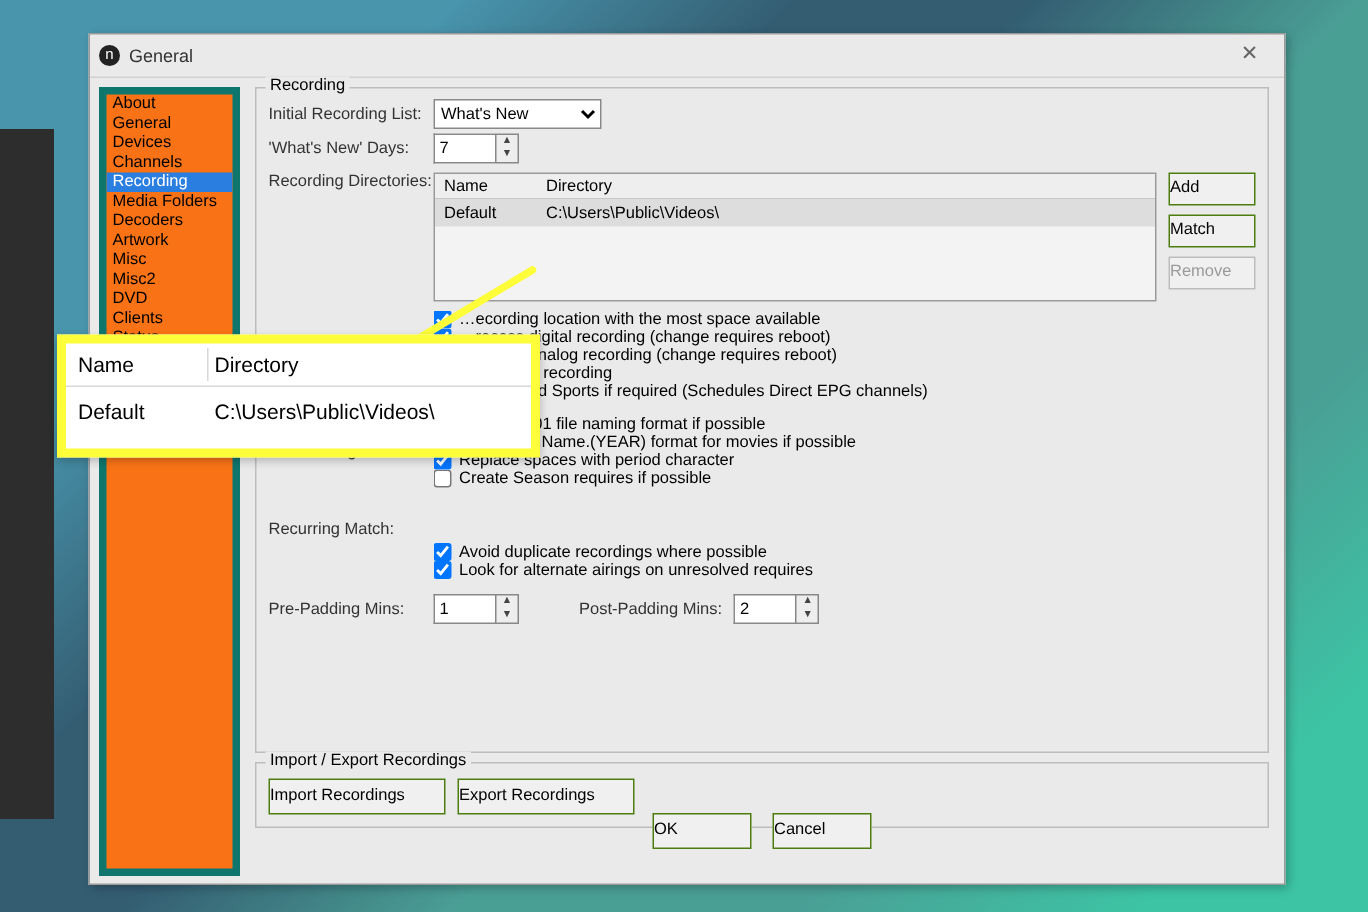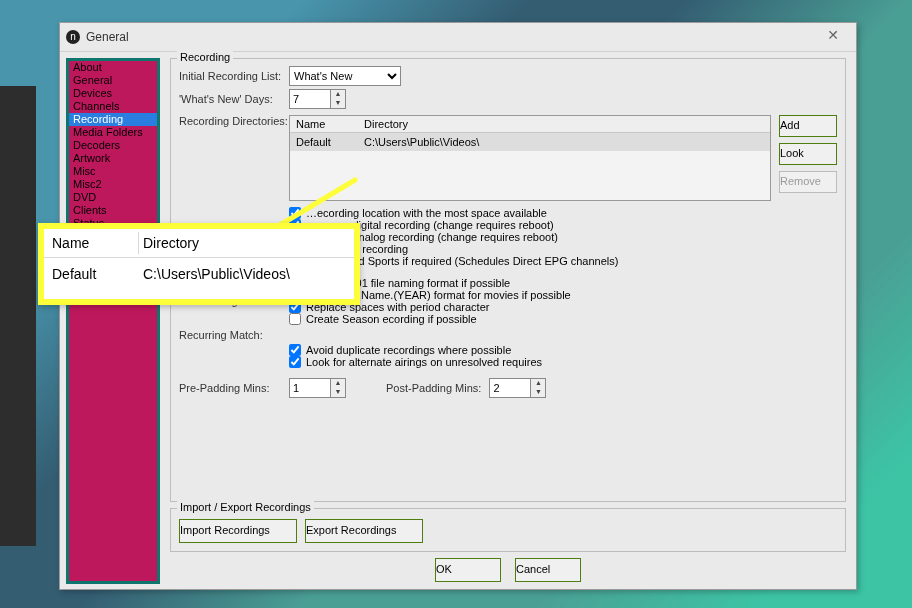--- a/index.html
+++ b/index.html
@@ -5,21 +5,21 @@
 html,body{margin:0;padding:0;width:912px;height:608px;font-family:"Segoe UI",Tahoma,sans-serif;font-size:12px;color:#000;overflow:hidden}
 body{background:linear-gradient(135deg,#2aa0c4 0%,#2aa0c4 20%,#0b4a6a 35%,#0b4a6a 45%,#2db0a0 60%,#2db0a0 75%,#19e8b8 90%);position:relative}
 body::after{content:"";position:absolute;inset:0;background:rgba(128,128,128,.35);pointer-events:none}
 .black-strip{position:absolute;left:0;top:86px;width:36px;height:460px;background:#000;z-index:0}
 .dialog{position:absolute;left:59px;top:22px;width:796px;height:566px;background:#eaeaea;border:1px solid #9a9a9a;box-shadow:2px 2px 6px rgba(0,0,0,.25);z-index:1}
 .titlebar{height:28px;display:flex;align-items:center;padding:0 6px;border-bottom:1px solid #d0d0d0}
 .app-icon{width:14px;height:14px;border-radius:50%;background:#222;color:#fff;font-size:10px;line-height:14px;text-align:center;margin-right:6px}
 .title-text{flex:1;font-size:12px;color:#333}
 .close-x{width:34px;height:20px;text-align:center;font-size:14px;color:#666;cursor:default}
 .body{display:flex;height:calc(100% - 28px)}
-.sidebar{width:96px;margin:6px 0 6px 6px;background:#be185d;border:3px solid #0f766e;overflow:hidden}
+.sidebar{width:96px;margin:6px 0 6px 6px;background:#f97316;border:5px solid #0f766e;overflow:hidden}
 .sidebar-item{padding:0 4px;font-size:11px;line-height:13px;white-space:nowrap;cursor:default}
 .sidebar-item.selected{background:#2a7ee0;color:#fff}
 .main{flex:1;padding:6px 10px 6px 10px;position:relative}
 .group-frame{border:1px solid #bdbdbd;padding:4px 8px 8px 8px;margin-bottom:6px;position:relative}
 .group-label{position:absolute;top:-8px;left:6px;background:#eaeaea;padding:0 3px;font-size:11px}
 .row{display:flex;align-items:center;margin:3px 0}
 .lbl{width:110px;font-size:11px;color:#333}
 select{font-size:11px;height:20px;background:#fff;border:1px solid #888}
 .sel-wide{width:112px}
 .sel-med{width:150px}
@@ -36,21 +36,21 @@
 .dir-col-dir{flex:1}
 .btn{background:#f0f0f0;border:1px solid #4d7c0f;font-size:11px;text-align:left;cursor:default}
 .btn.side{width:56px;height:20px;line-height:18px;margin-bottom:6px}
 .btn.side.disabled{color:#9a9a9a;border-color:#bcbcbc}
 .side-btns{margin-left:8px;display:flex;flex-direction:column;align-items:flex-start}
 .chk{display:flex;align-items:flex-start;font-size:11px;margin:0 0}
 .chk input{margin:0 5px 0 0;width:12px;height:12px}
 .indent{margin-left:110px}
 .bot-btns{display:flex;gap:8px;margin-top:6px}
 .btn.wide{width:116px;height:22px;line-height:20px}
-.dlg-bottom{position:absolute;left:0;right:0;bottom:8px;display:flex;justify-content:center;gap:14px}
+.dlg-bottom{position:absolute;left:0;right:0;bottom:24px;display:flex;justify-content:center;gap:14px}
 .btn.ok{width:64px;height:22px;line-height:20px}
 
 
 .callout{position:absolute;left:38px;top:223px;width:322px;height:82px;background:#fff;border:6px solid #fdfd3a;box-shadow:0 2px 6px rgba(0,0,0,.25);z-index:3;box-sizing:border-box}
 .callout .c-head{display:flex;height:28px;align-items:center;border-bottom:1px solid #d8d8d8}
 .callout .c-row{display:flex;height:32px;align-items:center}
 .callout .c-name{width:86px;padding-left:8px;font-size:14px}
 .callout .c-dir{flex:1;padding-left:4px;font-size:14px}
 .callout .divider{width:1px;align-self:stretch;background:#d8d8d8;margin:3px 0}
 .leader{position:absolute;z-index:2;pointer-events:none}
@@ -114,21 +114,21 @@
               <div class="dir-col-name">Name</div>
               <div class="dir-col-dir">Directory</div>
             </div>
             <div class="dir-row" style="background:#ddd">
               <div class="dir-col-name">Default</div>
               <div class="dir-col-dir">C:\Users\Public\Videos\</div>
             </div>
           </div>
           <div class="side-btns">
             <div class="btn side">Add</div>
-            <div class="btn side">Look</div>
+            <div class="btn side">Match</div>
             <div class="btn side disabled">Remove</div>
           </div>
         </div>
 
         <div class="indent" style="margin-top:6px">
           <label class="chk">
               <input type="checkbox" checked="" style="">
               <span>…ecording location with the most space available</span>
             </label>
           <label class="chk">
@@ -159,26 +159,26 @@
             <label class="chk">
                 <input type="checkbox" checked="" style="">
                 <span>Use Movie.Name.(YEAR) format for movies if possible</span>
               </label>
             <label class="chk">
                 <input type="checkbox" checked="" style="">
                 <span>Replace spaces with period character</span>
               </label>
             <label class="chk">
                 <input type="checkbox" style="">
-                <span>Create Season ecording if possible</span>
+                <span>Create Season requires if possible</span>
               </label>
           </div>
         </div>
 
-        <div class="row" style="margin-top:4px">
+        <div class="row" style="margin-top:22px">
           <span class="lbl">Recurring Match:</span>
         </div>
         <div class="indent">
           <label class="chk">
               <input type="checkbox" checked="" style="">
               <span>Avoid duplicate recordings where possible</span>
             </label>
           <label class="chk">
               <input type="checkbox" checked="" style="">
               <span>Look for alternate airings on unresolved requires</span>

